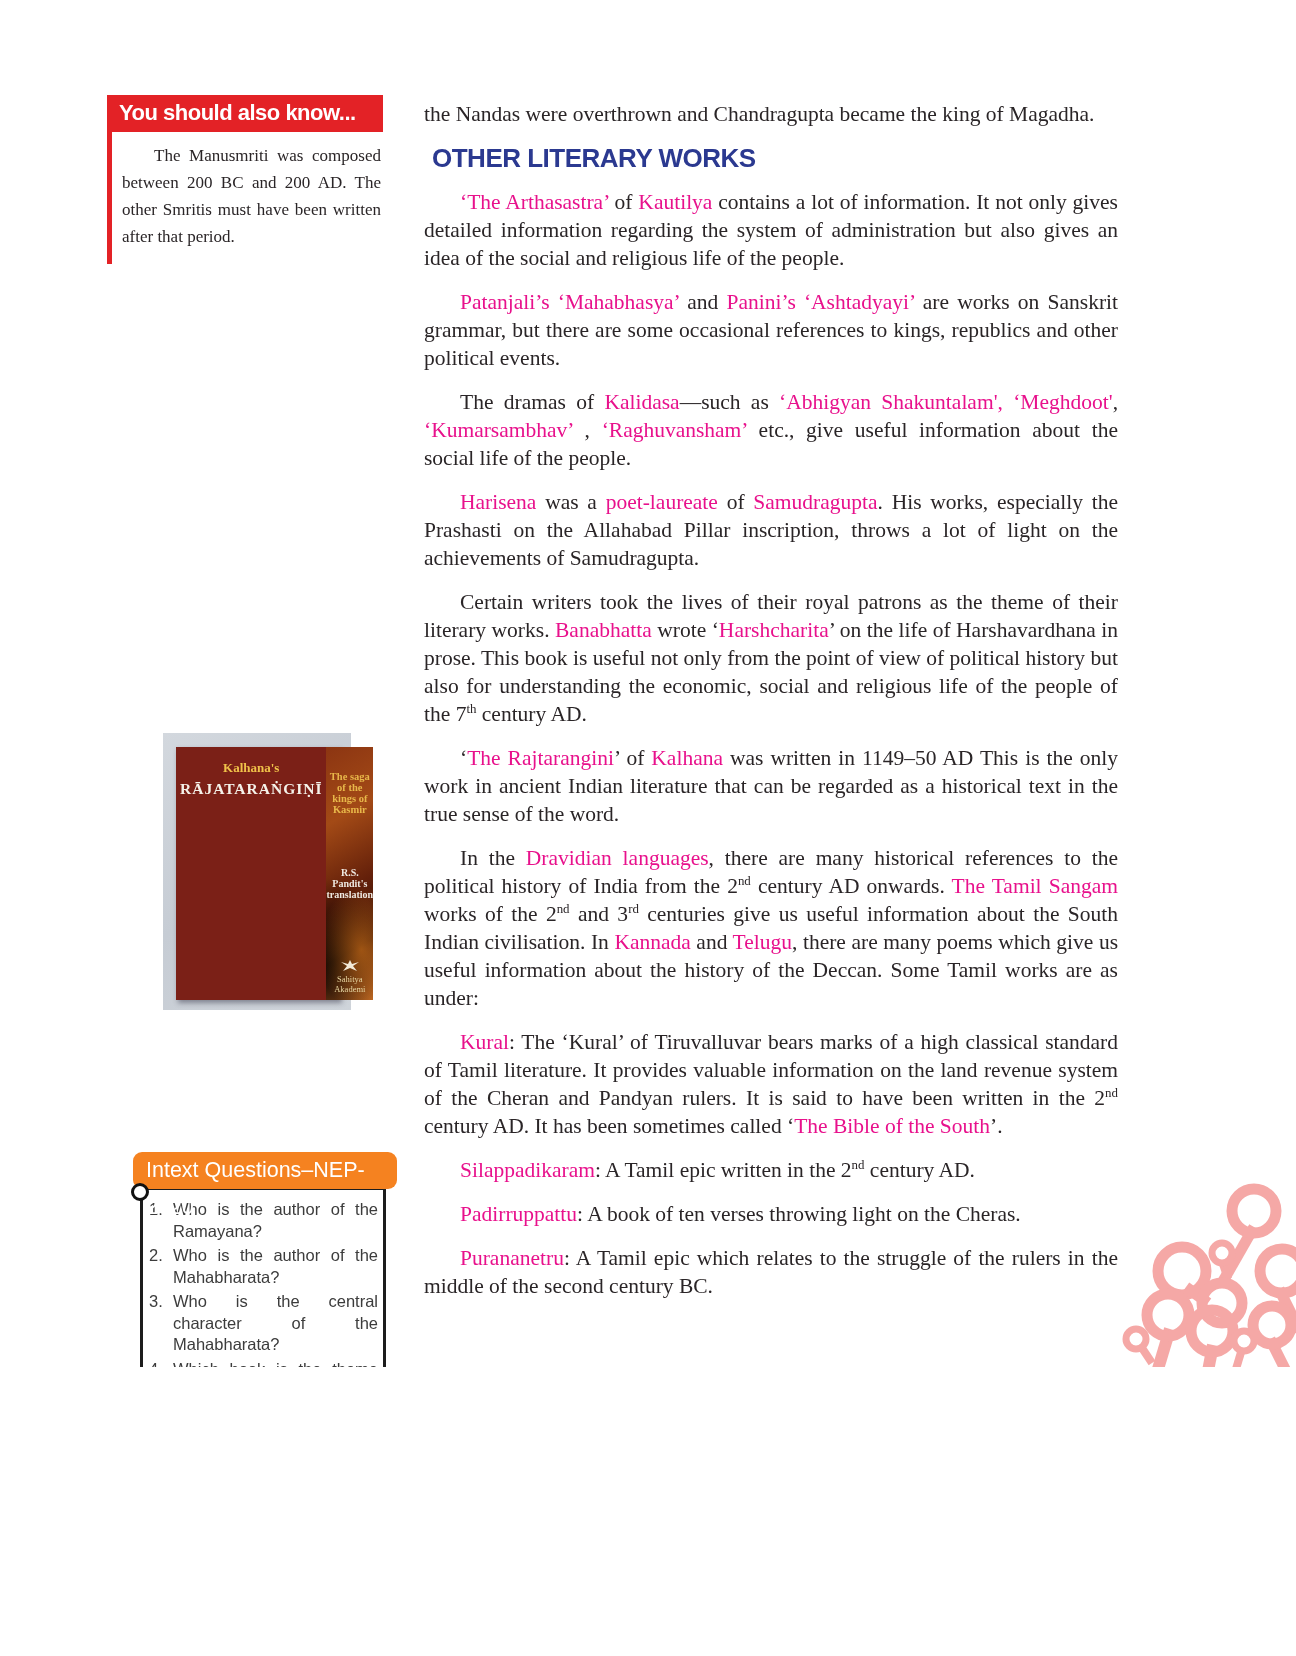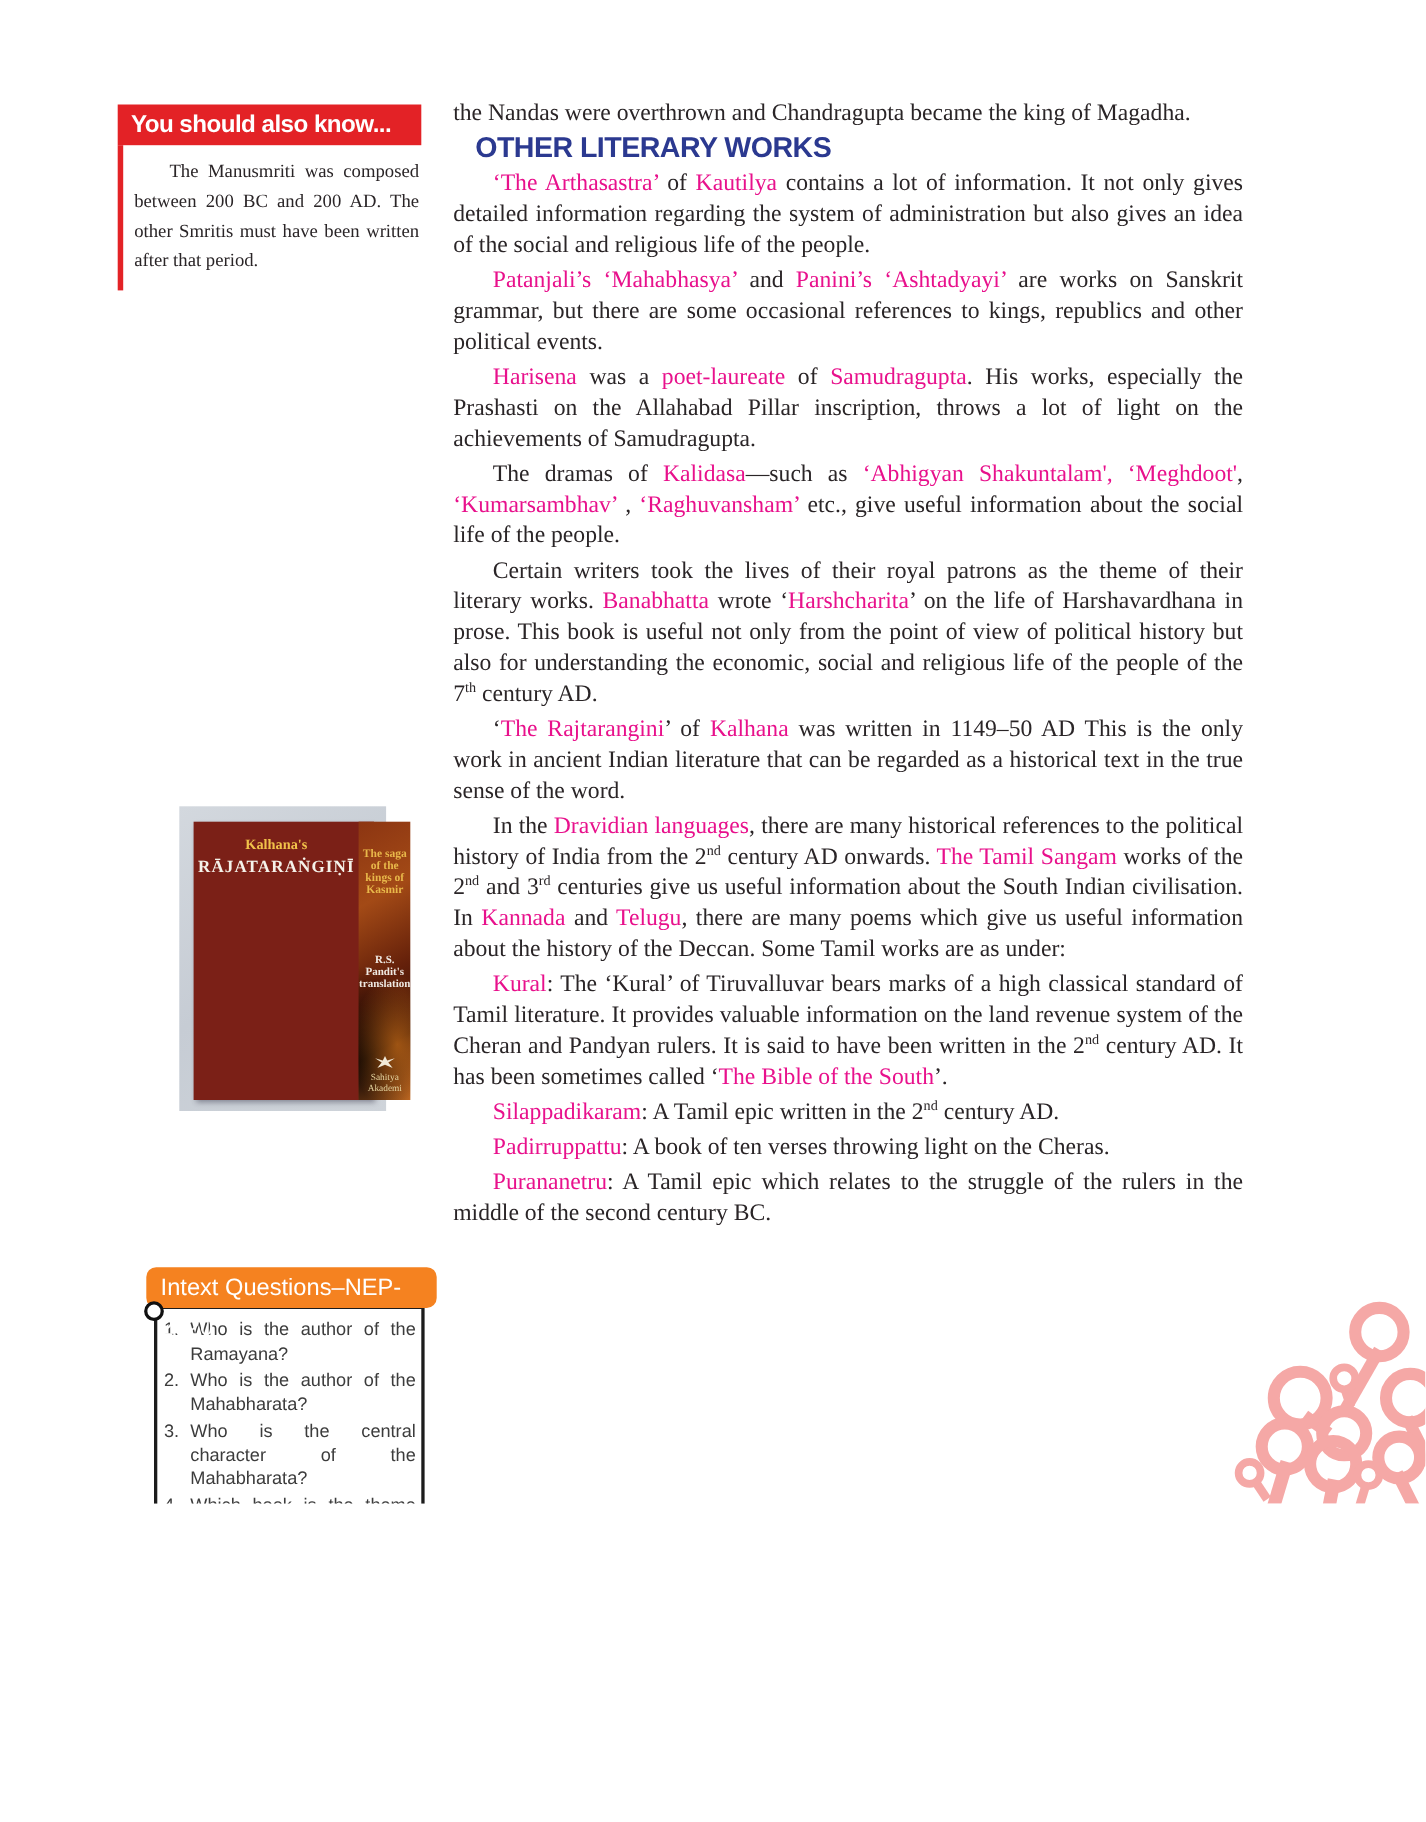--- a/index.html
+++ b/index.html
@@ -20,21 +20,21 @@
   .know-body {
     border-left:5px solid #e32226;
     padding:10px 2px 14px 10px;
     font-size:17px; line-height:27px; text-align:justify;
   }
   .know-body .first-indent { display:inline-block; width:32px; }
 
   
   .main-col { position:absolute; left:408px; top:84px; width:726px;
     font-size:21.5px; line-height:28px; text-align:justify; }
-  .main-col p { margin:4px; }
+  .main-col p { margin:16px; }
   .main-col p.indent { text-indent:36px; }
   .hl { color:#e8118c; }
   .main-col sup { font-size:60%; line-height:0; }
   h2 { margin:0; font-family:"Liberation Sans","DejaVu Sans",sans-serif; }
   h2.heading_blue {
     color:#2b3990; font-size:26px; font-weight:900; letter-spacing:-0.5px;
     margin:3px 0 3px 24px;
   }
   h2.heading_red {
     color:#ed1c24; font-size:28px; font-weight:900; letter-spacing:-0.5px;
@@ -116,22 +116,22 @@
   <div class="know-box">
     <div class="know-header">You should also know...</div>
     <div class="know-body"><span class="first-indent"></span><span>The Manusmriti was composed between 200 BC and 200 AD. The other Smritis must have been written after that period.</span></div>
   </div>
 
   <div class="main-col">
       <p class=""><span>the Nandas were overthrown and Chandragupta became the king of Magadha.</span></p>
       <h2 class="heading_blue">OTHER LITERARY WORKS</h2>
       <p class="indent"><span class="hl">‘The Arthasastra’</span><span> of </span><span class="hl">Kautilya</span><span>  contains a lot of information. It not only gives detailed information regarding the system of administration but also gives an idea of the social and religious life of the people.</span></p>
       <p class="indent"><span class="hl">Patanjali’s</span><span>  </span><span class="hl">‘Mahabhasya’</span><span> and </span><span class="hl">Panini’s</span><span>  </span><span class="hl">‘Ashtadyayi’</span><span> are works on Sanskrit grammar, but there are some occasional references to kings, republics and other political events.</span></p>
+      <p class="indent"><span>The dramas of </span><span class="hl">Kalidasa</span><span>—such as </span><span class="hl">‘Abhigyan Shakuntalam',</span><span> </span><span class="hl">‘Meghdoot'</span><span>, </span><span class="hl">‘Kumarsambhav’</span><span> , </span><span class="hl">‘Raghuvansham’</span><span> etc., give useful information about the social life of the people.</span></p>
       <p class="indent"><span class="hl">Harisena</span><span> was a </span><span class="hl">poet-laureate</span><span> of </span><span class="hl">Samudragupta</span><span>. His works, especially the Prashasti on the Allahabad Pillar inscription, throws a lot of light on the achievements of Samudragupta.</span></p>
-      <p class="indent"><span>The dramas of </span><span class="hl">Kalidasa</span><span>—such as </span><span class="hl">‘Abhigyan Shakuntalam',</span><span> </span><span class="hl">‘Meghdoot'</span><span>, </span><span class="hl">‘Kumarsambhav’</span><span> , </span><span class="hl">‘Raghuvansham’</span><span> etc., give useful information about the social life of the people.</span></p>
       <p class="indent"><span>Certain writers took the lives of their royal patrons as the theme of their literary works. </span><span class="hl">Banabhatta</span><span> wrote ‘</span><span class="hl">Harshcharita</span><span>’ on the life of Harshavardhana in prose. This book is useful not only from the point of view of political history but also for understanding the economic, social and religious life of the people of the 7</span><sup>th</sup><span> century AD.</span></p>
       <p class="indent"><span>‘</span><span class="hl">The Rajtarangini</span><span>’ of </span><span class="hl">Kalhana</span><span> was written in 1149–50 AD This is the only work in ancient Indian literature that can be regarded as a historical text in the true sense of the word.</span></p>
       <p class="indent"><span>In the </span><span class="hl">Dravidian languages</span><span>, there are many historical references to the political history of India from the 2</span><sup>nd</sup><span> century AD onwards. </span><span class="hl">The Tamil Sangam</span><span> works of the 2</span><sup>nd</sup><span> and 3</span><sup>rd</sup><span> centuries give us useful information about the South Indian civilisation. In </span><span class="hl">Kannada</span><span> and </span><span class="hl">Telugu</span><span>, there are many poems which give us useful information about the history of the Deccan. Some Tamil works are as under:</span></p>
       <p class="indent"><span class="hl">Kural</span><span>: The ‘Kural’ of Tiruvalluvar bears marks of a high classical standard of Tamil literature. It provides valuable information on the land revenue system of the Cheran and Pandyan rulers. It is said to have been written in the 2</span><sup>nd</sup><span> century AD. It has been sometimes called ‘</span><span class="hl">The Bible of the South</span><span>’.</span></p>
       <p class="indent"><span class="hl">Silappadikaram</span><span>: A Tamil epic written in the 2</span><sup>nd</sup><span> century AD.</span></p>
       <p class="indent"><span class="hl">Padirruppattu</span><span>: A book of ten verses throwing light on the Cheras.</span></p>
       <p class="indent"><span class="hl">Purananetru</span><span>: A Tamil epic which relates to the struggle of the rulers in the middle of the second century BC.</span></p>
     </div>
 
   <div class="book-photo">

